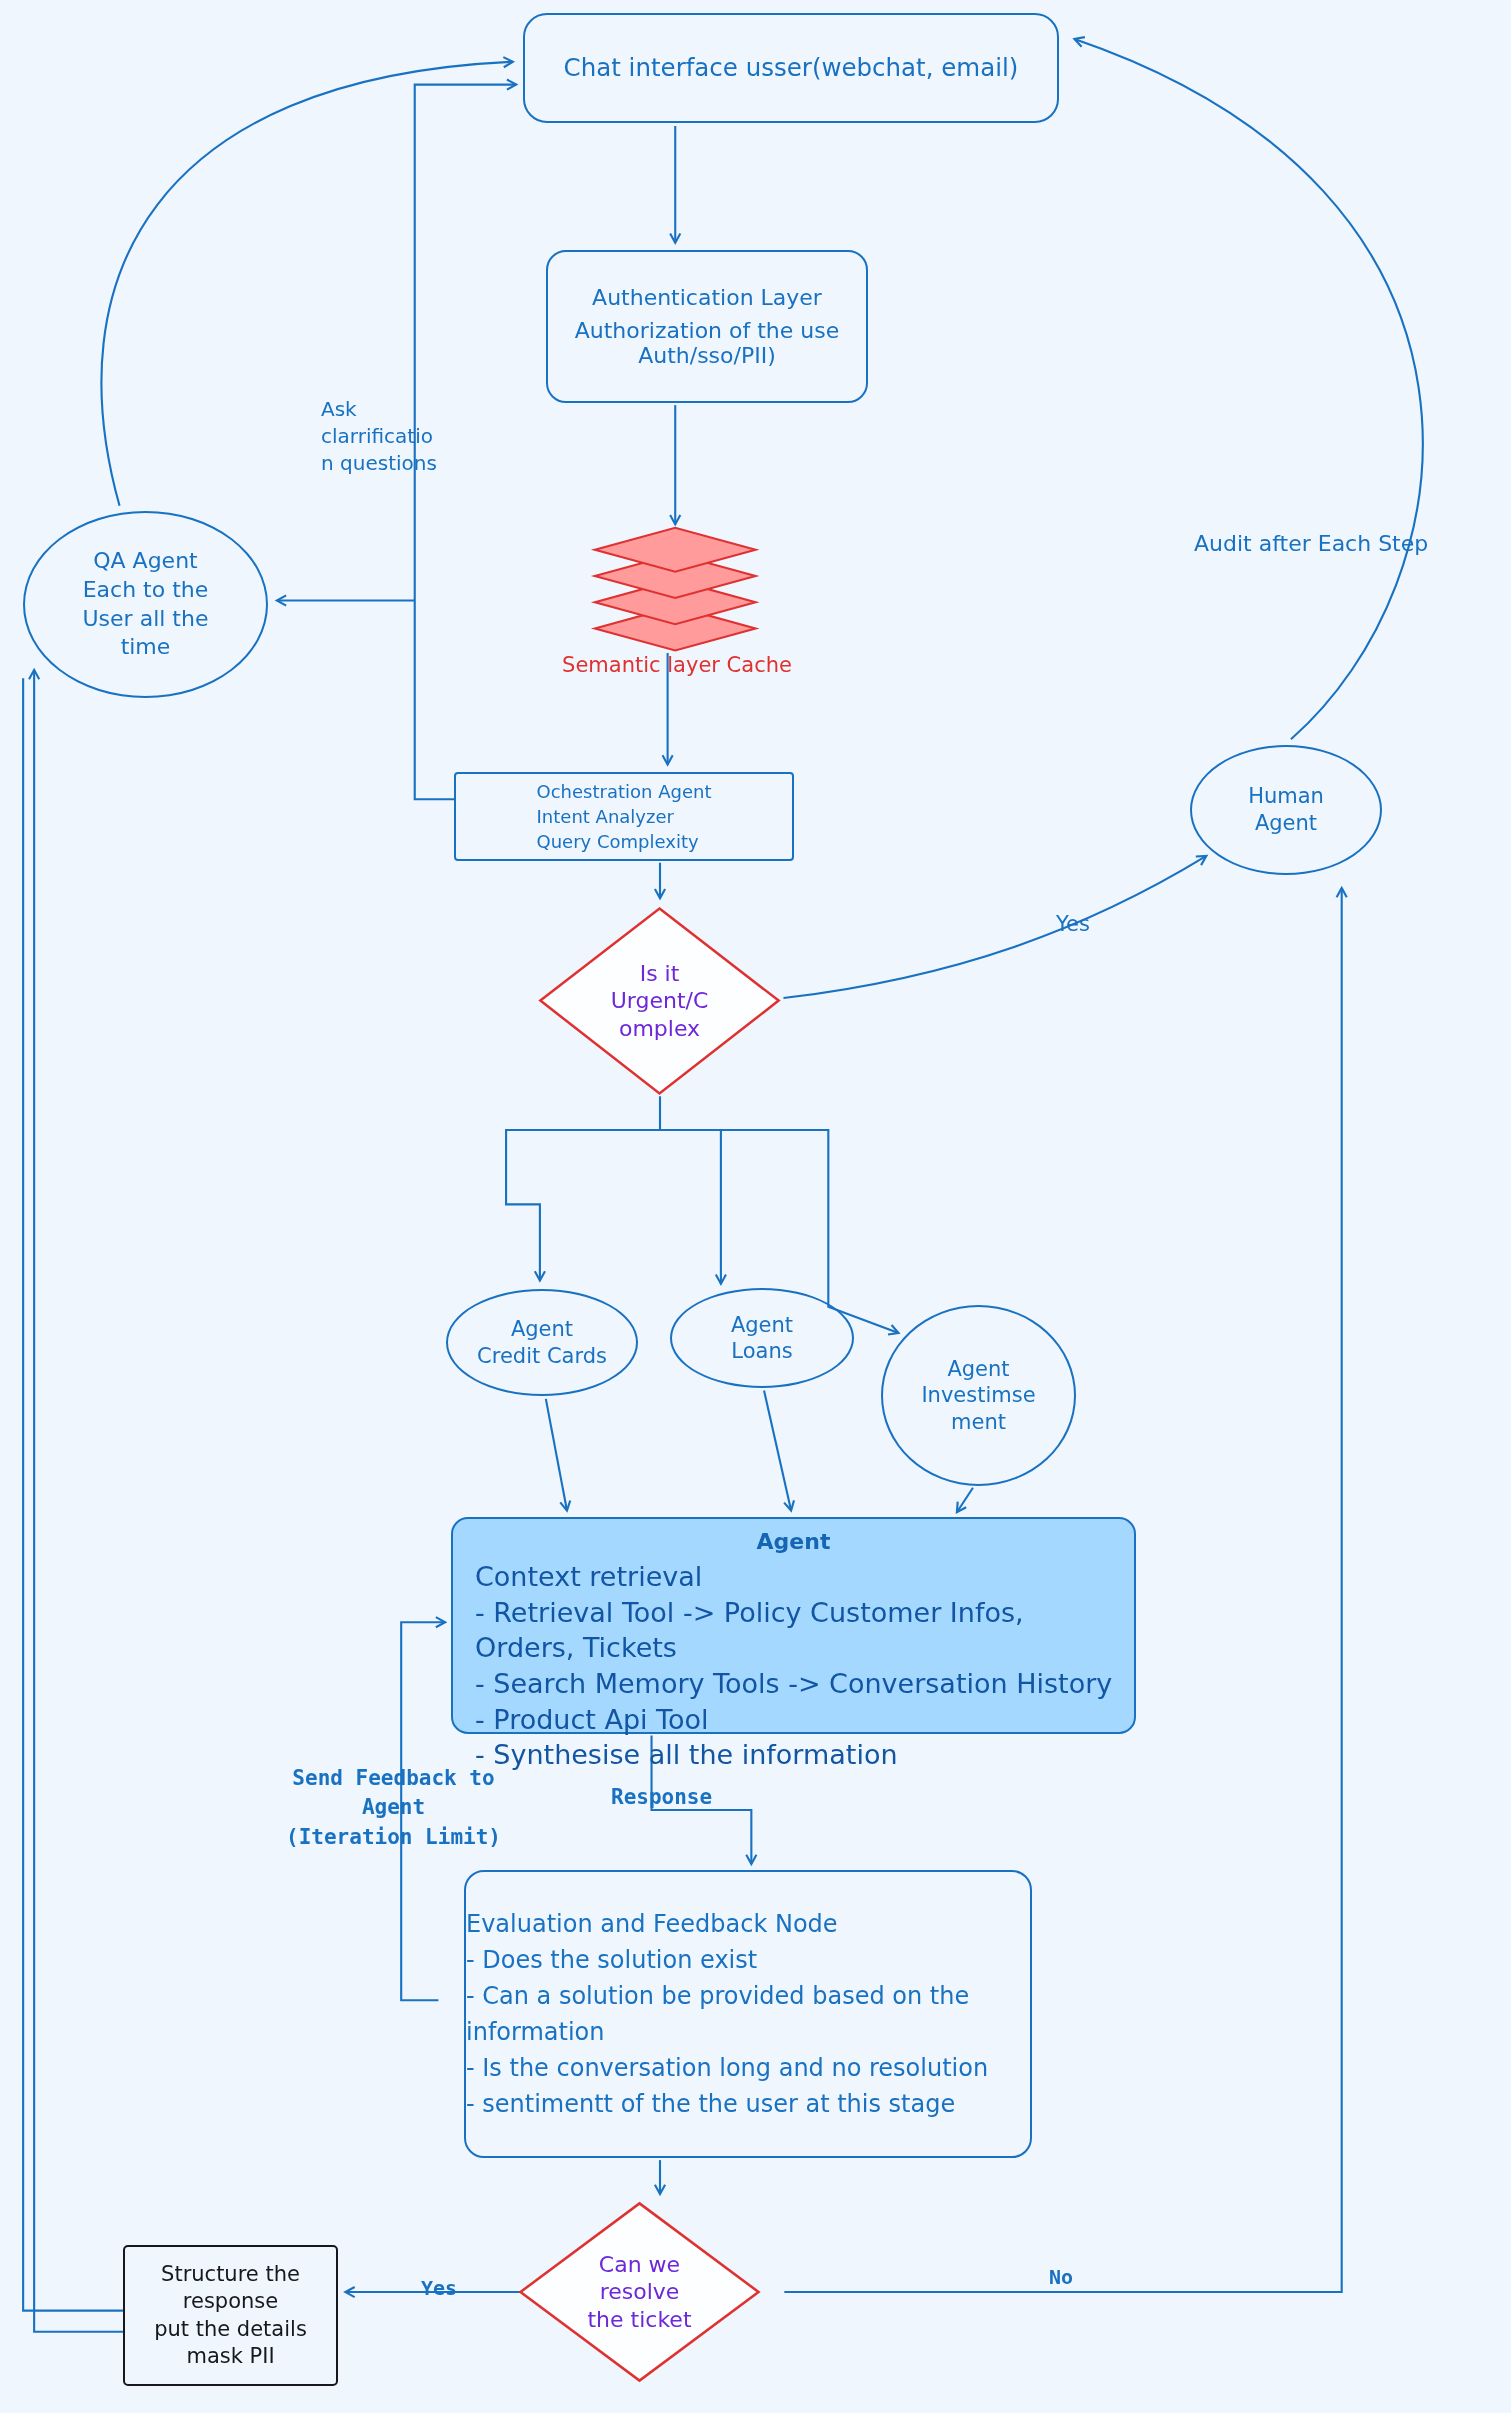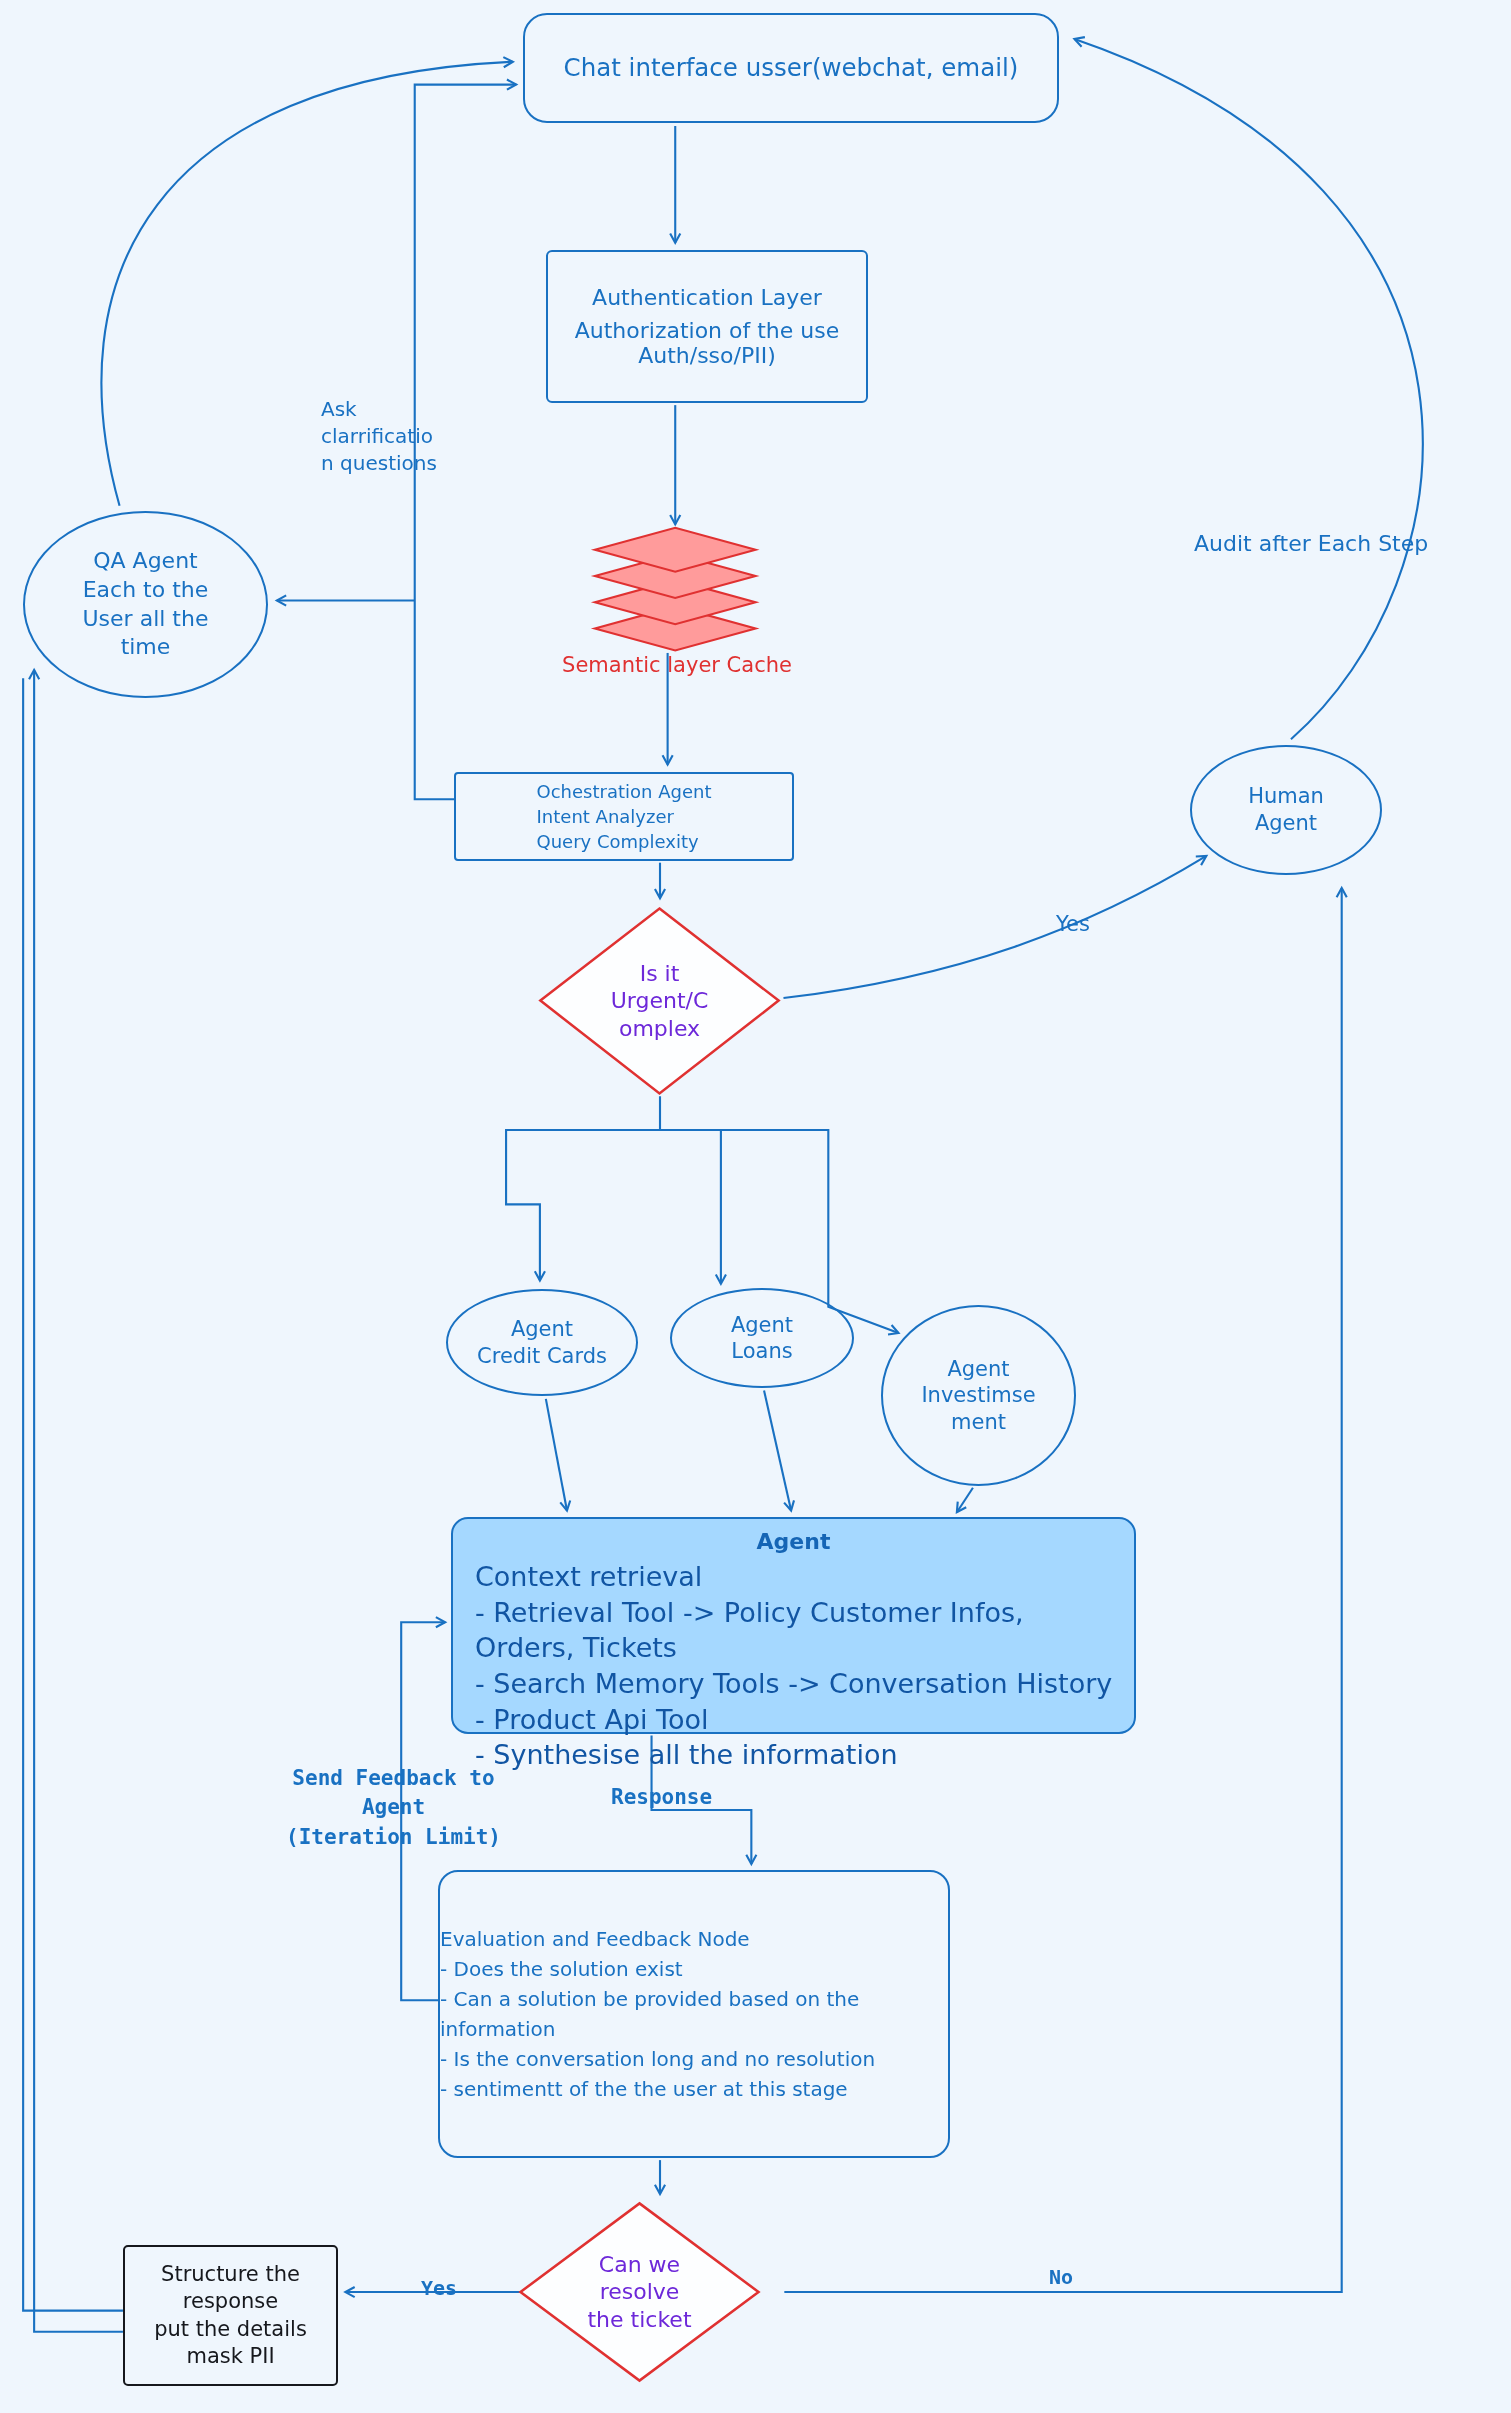--- a/index.html
+++ b/index.html
@@ -15,21 +15,21 @@
     position:absolute; display:flex; align-items:center; justify-content:center;
     border:2.1px solid #1971c2; background:transparent; text-align:center;
   }
   .pre { white-space:pre-line; }
   .rounded { border-radius:24px; }
   .ellipse { border-radius:50%; }
   .mono { font-family:"DejaVu Sans Mono","Liberation Mono",monospace; font-weight:bold; }
   .floating { position:absolute; white-space:pre-line; }
 
   #chat   { left:523px; top:12.7px;  width:536px; height:110px; font-size:24.5px; }
-  #auth   { left:546px; top:250px; width:322px; height:153px; font-size:22px; flex-direction:column; gap:8.5px; border-radius:6px; }
+  #auth   { left:546px; top:250px; width:322px; height:153px; font-size:22px; flex-direction:column; gap:8.5px; border-radius:20px; }
   #ask    { left:321px; top:396px; font-size:20px; text-align:left; line-height:1.35; }
   #semlabel { left:550px; top:653px; width:254px; text-align:center; color:#e03131; font-size:21px; }
   #qa     { left:23px;  top:511px; width:245px; height:187px; font-size:22px; line-height:1.3; }
   #orch   { left:454px; top:772px; width:340px; height:89px; font-size:18px; border-radius:4px; }
   #orch .inner { text-align:left; line-height:1.4; }
   #human  { left:1190px; top:745px; width:192px; height:130px; font-size:21px; line-height:1.3; }
   #audit  { left:1194px; top:531px; font-size:22px; }
   #yestop { left:1056px; top:912px; font-size:21px; }
 
   .diamond { position:absolute; }
@@ -44,21 +44,21 @@
   #invest { left:881px; top:1305px; width:195px; height:181px; font-size:21px; line-height:1.25; }
 
   #agentbox { left:451px; top:1517px; width:685px; height:217px; border-radius:17px;
               background:#a5d8ff; display:block; text-align:left; padding-top:10px; color:#1155a3; }
   #agentbox .title { text-align:center; font-size:22px; font-weight:bold; color:#1565b5; }
   #agentbox .body  { padding:5px 8.5px 0 22px; font-size:27px; line-height:1.32; white-space:pre-line; }
 
   #sendfb { left:254px; top:1764px; width:279px; text-align:center; font-size:21px; line-height:1.4; }
   #resp   { left:611px; top:1785px; font-size:21px; }
 
-  #eval { left:438px; top:1870px; width:512px; height:288px; border-radius:20px; font-size:20px; }
+  #eval { left:464px; top:1870px; width:568px; height:288px; border-radius:20px; font-size:24px; }
   #eval .inner { text-align:left; line-height:1.5; }
 
   #structure { left:123px; top:2245px; width:215px; height:141px; border:2.1px solid #16181d;
                border-radius:5px; color:#16181d; font-size:21px; line-height:1.3; }
   #yesbottom { left:421px;  top:2276px; font-size:20px; }
   #nolabel   { left:1049px; top:2265px; font-size:20px; }
 
   .conn { stroke:#1971c2; stroke-width:2.5; fill:none; }
   .dshape { stroke:#e03131; stroke-width:3; fill:#fdfeff; }
   .layer { stroke:#e03131; stroke-width:2.5; fill:#ff9b9b; }

